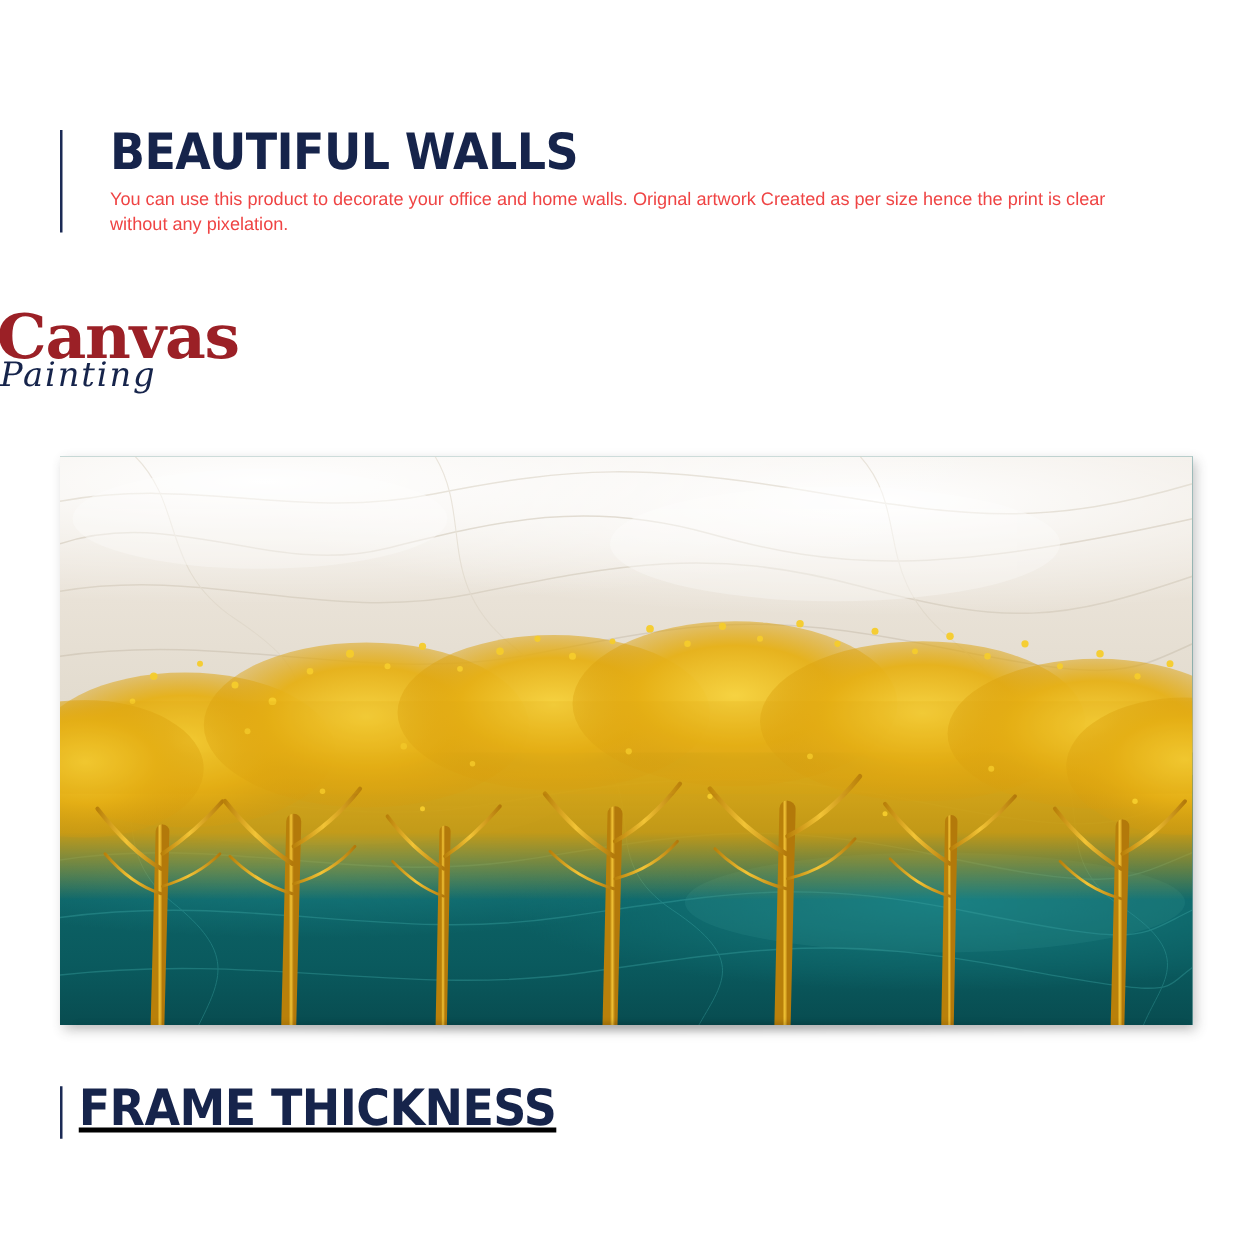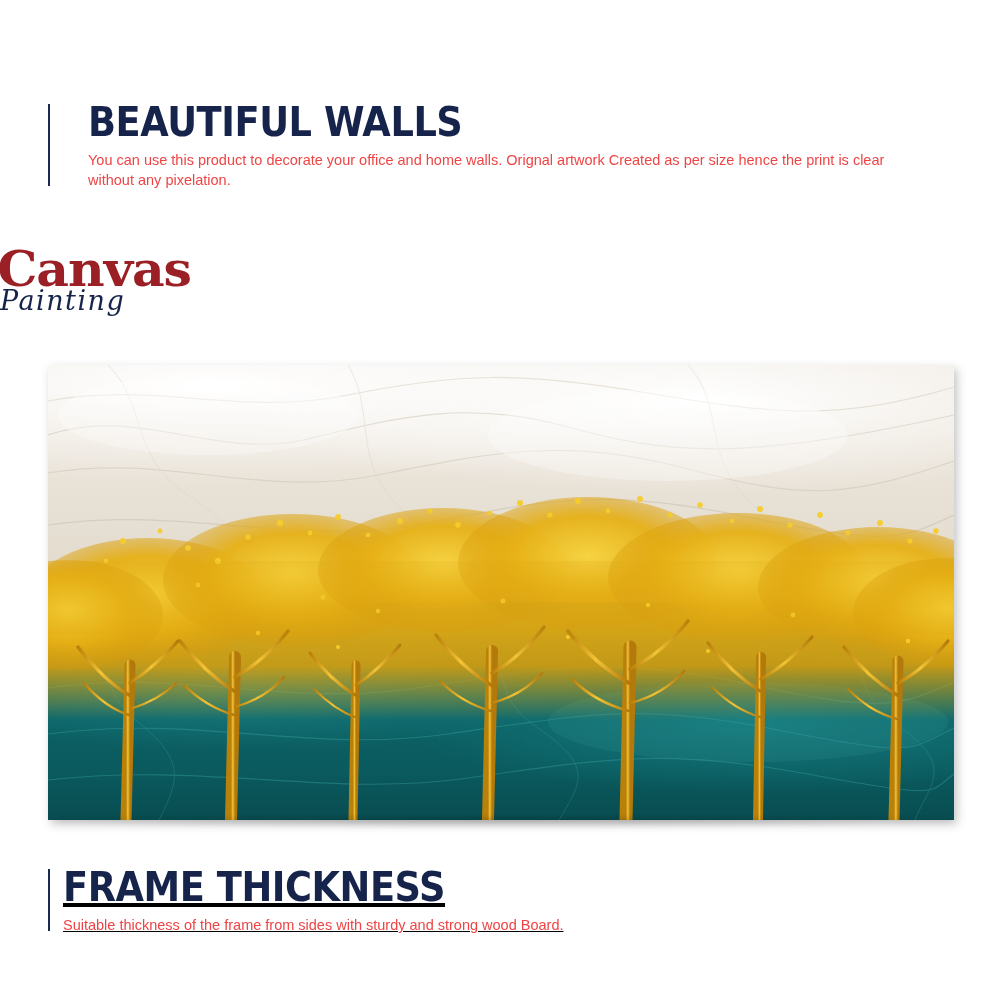--- a/index.html
+++ b/index.html
@@ -318,15 +318,14 @@
     <rect x="0" y="196" width="906" height="74" fill="#e0a713" opacity="0.18"></rect>
   </svg>
 </div>
 
 <div class="frame-shadow"></div>
 
 <div class="feature feature-bottom">
   <div class="feature-bar"></div>
   <div class="feature-inner">
     <h1 class="feature-title">FRAME THICKNESS</h1>
-    <p class="feature-desc">Suitable thickness of the frame from sides with sturdy and strong wood Board.</p>
   </div>
 </div>
 
 </body></html>

